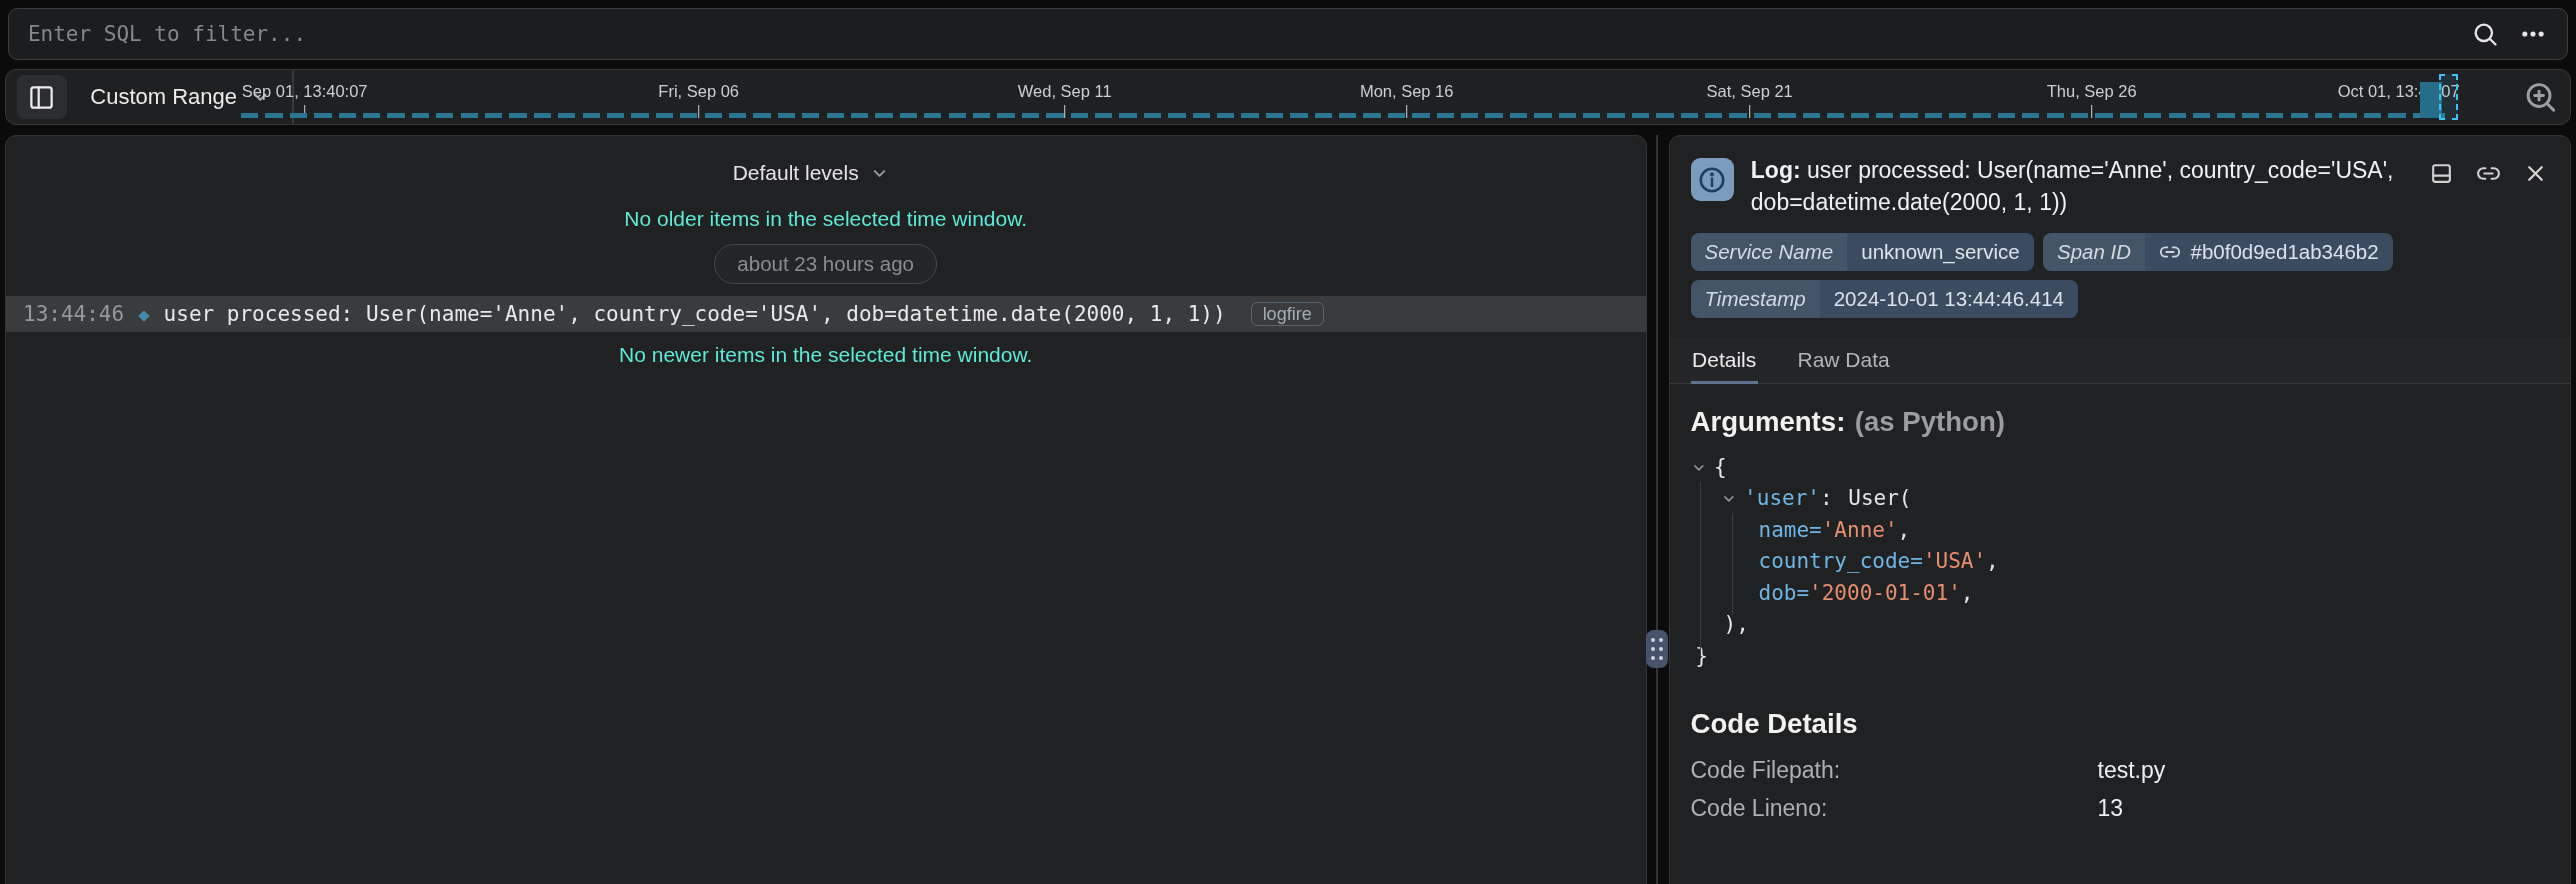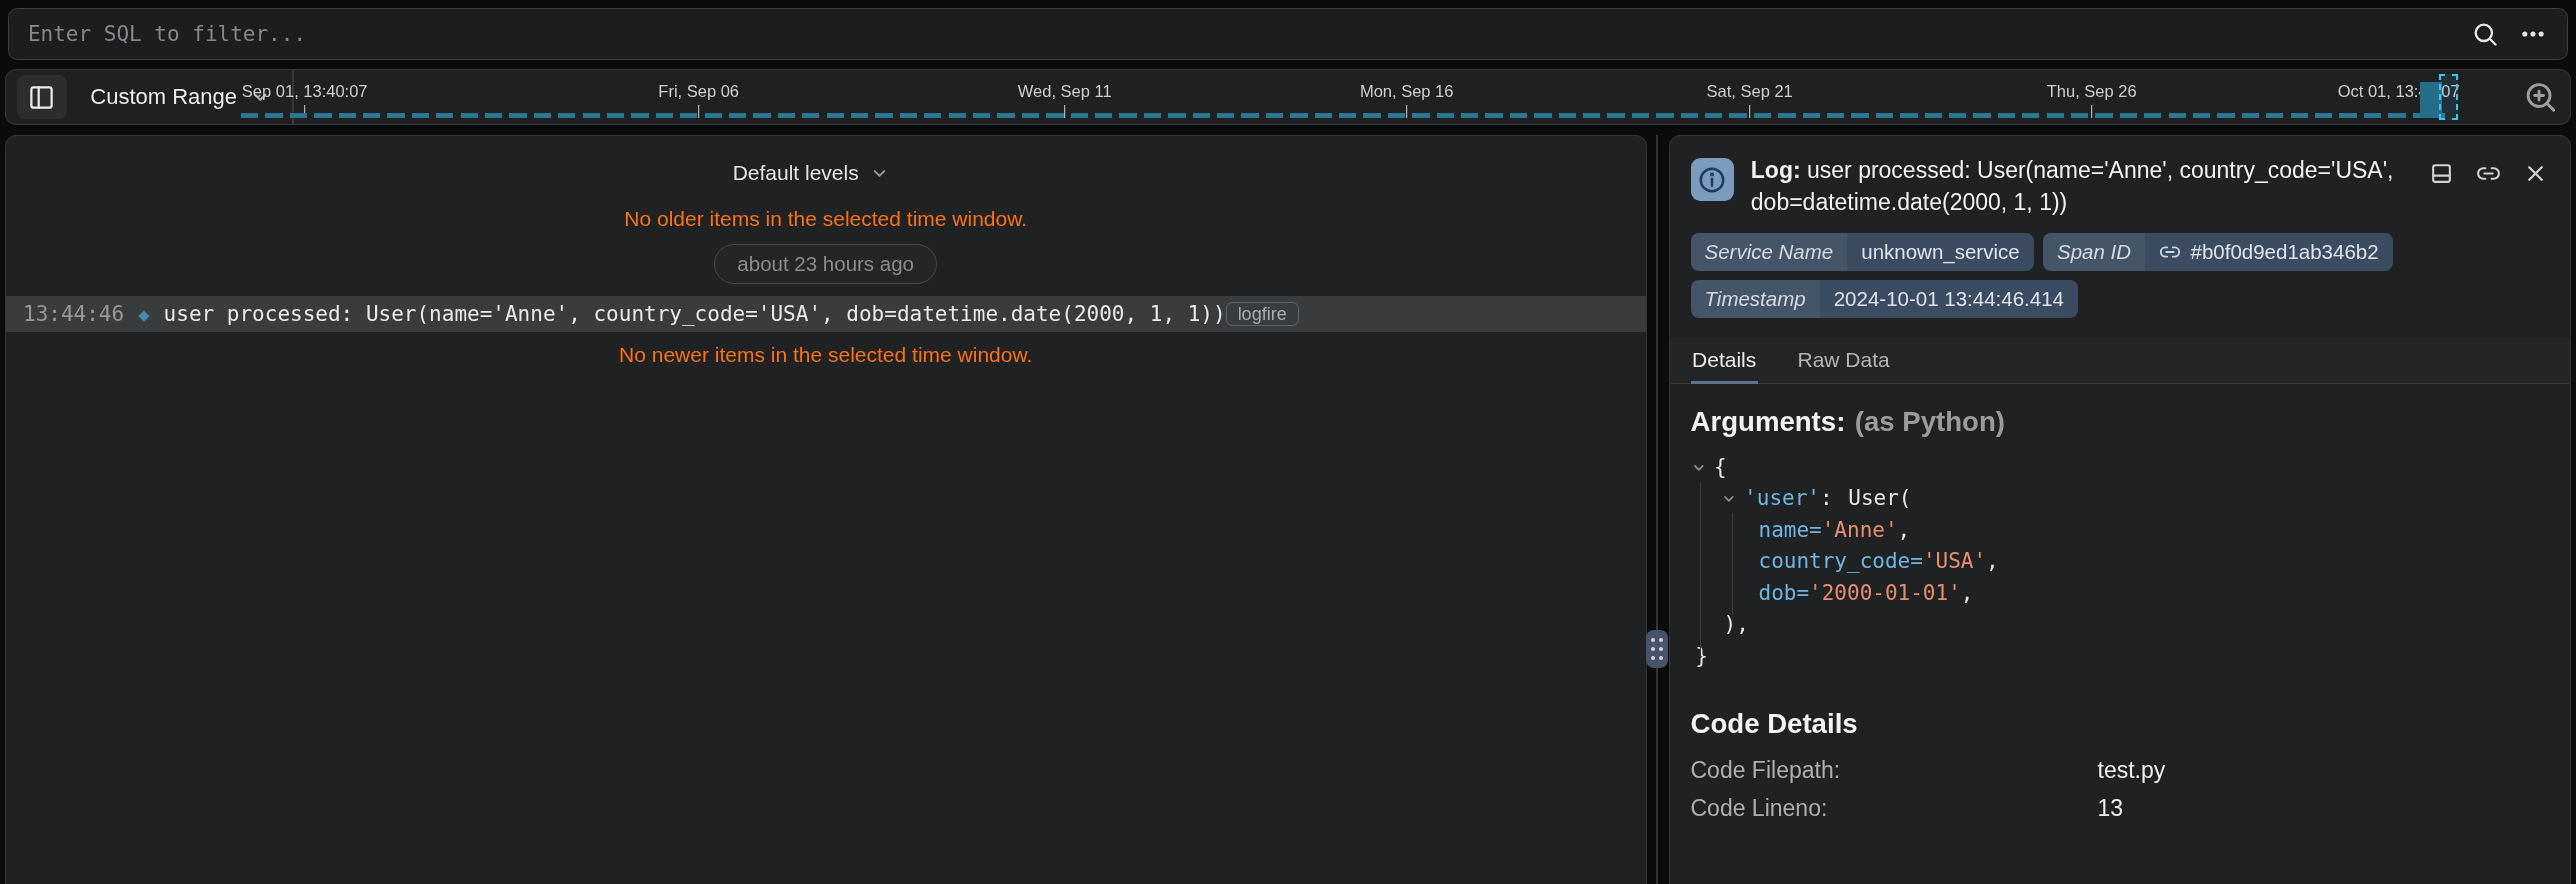--- a/index.html
+++ b/index.html
@@ -37,30 +37,30 @@
     border:2.4px dashed #3ec3f2;background:rgba(62,195,242,.10);}
   .zoom-btn{position:absolute;right:12.6px;top:50%;transform:translateY(-50%);color:#9d9ea0;display:flex;}
 
   
   .left-panel{position:absolute;left:4.7px;top:135px;width:1642px;bottom:-15.7px;
     background:#202122;border:1.6px solid #343536;border-radius:11px;overflow:hidden;}
   .lp-header{display:flex;justify-content:flex-end;align-items:center;gap:41px;
     height:49px;padding-right:30px;flex-direction:column;}
   .dropdown{display:flex;align-items:center;gap:11px;font-size:21px;color:#e4e4e6;}
   .dropdown .chev{color:#9a9b9d;display:flex;}
-  .centered-note{text-align:center;font-size:21px;color:#f97316;}
+  .centered-note{text-align:center;font-size:21px;color:#5eead4;}
   .note-older{margin-top:22px;}
   .ago-pill{margin:12.6px auto 0;width:max-content;padding:7px 22px;border:1.6px solid #47484a;
     border-radius:786px;font-size:20.5px;color:#8b8c8e;background:#242526;}
   .log-row{margin-top:12.6px;height:36px;background:#3a3b3c;display:flex;align-items:center;
     font-family:"DejaVu Sans Mono",monospace;font-size:21px;}
   .log-time{color:#97989a;padding-left:17.3px;}
   .log-diamond{color:#4589ad;font-size:19px;margin:0 14px;}
   .log-msg{color:#e8e9ea;white-space:nowrap;}
-  .log-tag{font-family:"Liberation Sans",sans-serif;font-size:18px;
+  .log-tag{margin-left:25px;font-family:"Liberation Sans",sans-serif;font-size:18px;
     color:#a3adb5;border:1.6px solid #5b6770;border-radius:6.3px;padding:0.8px 11px;text-align:right;}
   .note-newer{margin-top:11px;}
 
   
   .panel-divider{position:absolute;left:1656px;top:135px;bottom:0;width:1.6px;background:#333435;}
   .drag-handle{position:absolute;left:1646px;top:630px;width:22px;height:38px;background:#47536a;
     border-radius:7.9px;display:grid;grid-template-columns:repeat(2,3.9px);grid-auto-rows:3.9px;
     gap:4.7px;place-content:center;}
   .drag-handle i{width:3.9px;height:3.9px;border-radius:50%;background:#ced4de;}
 

